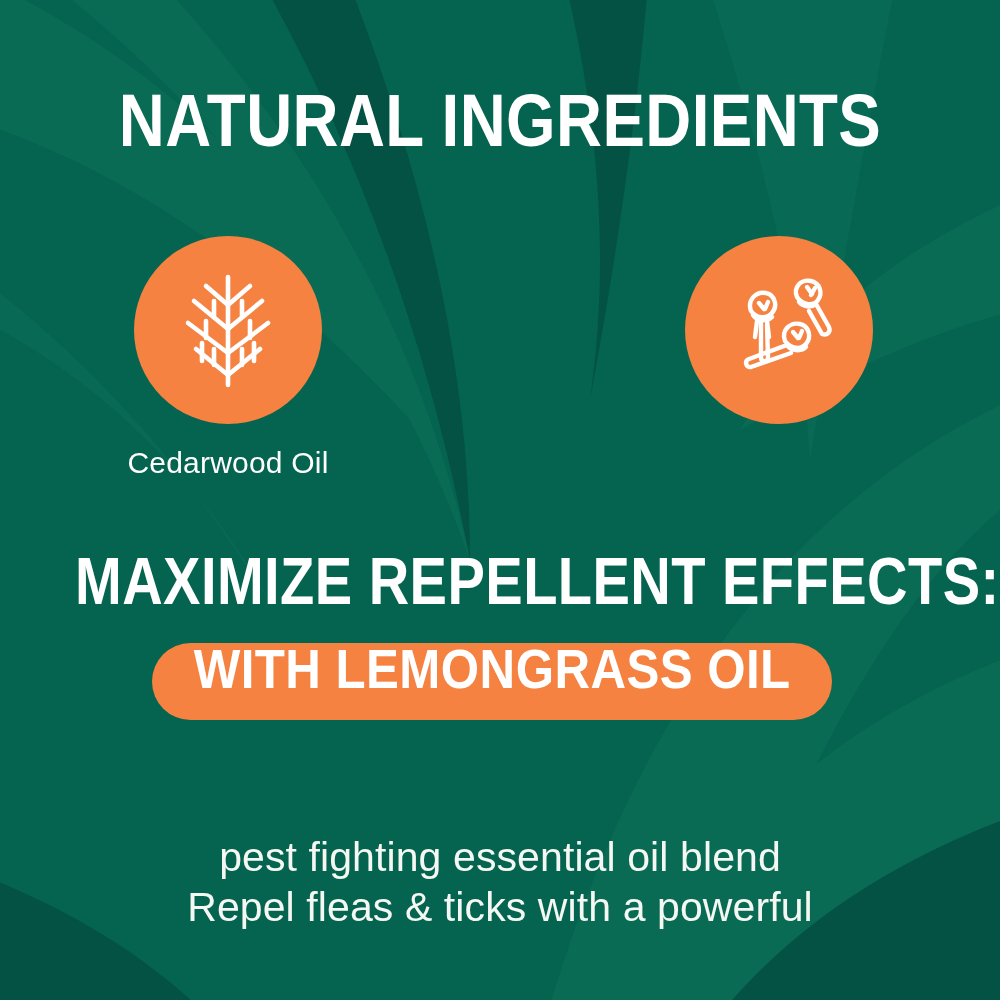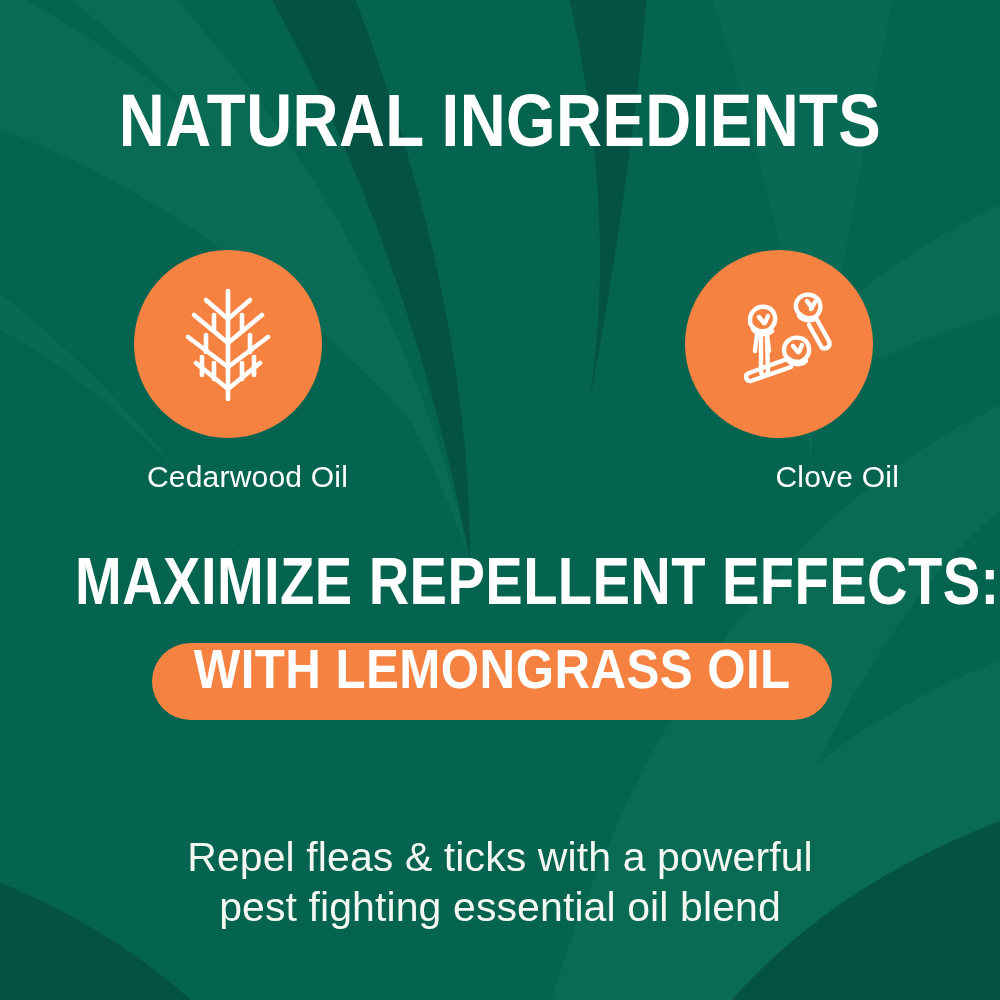--- a/index.html
+++ b/index.html
@@ -49,23 +49,23 @@
   
   #ingredients-row {
     position: absolute;
     top: 236px;
     left: 0;
     width: 1000px;
     height: 250px;
   }
   .ingredient {
     position: absolute;
-    top: 14px;
+    top: 0;
     width: 240px;
-    text-align: right;
+    text-align: center;
   }
   .ingredient.pos-0 { left: 108px; }
   .ingredient.pos-1 { left: 388px; }
   .ingredient.pos-2 { left: 659px; }
 
   .ing-circle {
     width: 188px;
     height: 188px;
     margin: 0 auto;
     border-radius: 50%;
@@ -216,30 +216,29 @@
             <path d="M34 46 L32 62 M44 46 L46 62"></path>
             <path d="M38 48 L38 82 C38 87 44 88 45 83 L44 50"></path>
             <path d="M36 28 L41 34 M45 27 L42 34"></path>
 
             <path d="M62 66 C58 55 67 47 77 49 C86 51 89 62 83 69 C78 75 68 74 62 66 Z"></path>
             <path d="M64 70 C68 76 78 77 83 72"></path>
             <path d="M64 70 L26 84 C21 86 23 93 28 92 L68 78"></path>
             <path d="M70 57 L75 63 M79 56 L76 63"></path>
           </svg>
         </div>
-        <div class="ing-label">Clove Oil</div>
       </div>
 
     </div>
 
     <div id="headline">MAXIMIZE REPELLENT EFFECTS:</div>
 
     <div id="pill-badge">
       <span id="pill-label">WITH LEMONGRASS OIL</span>
     </div>
 
     <div id="body-copy">
+      <span class="line">pest fighting essential oil blend</span>
       <span class="line">Repel fleas &amp; ticks with a powerful</span>
-      <span class="line">pest fighting essential oil blend</span>
     </div>
 
   </div>
 </div>
 
 </body></html>

